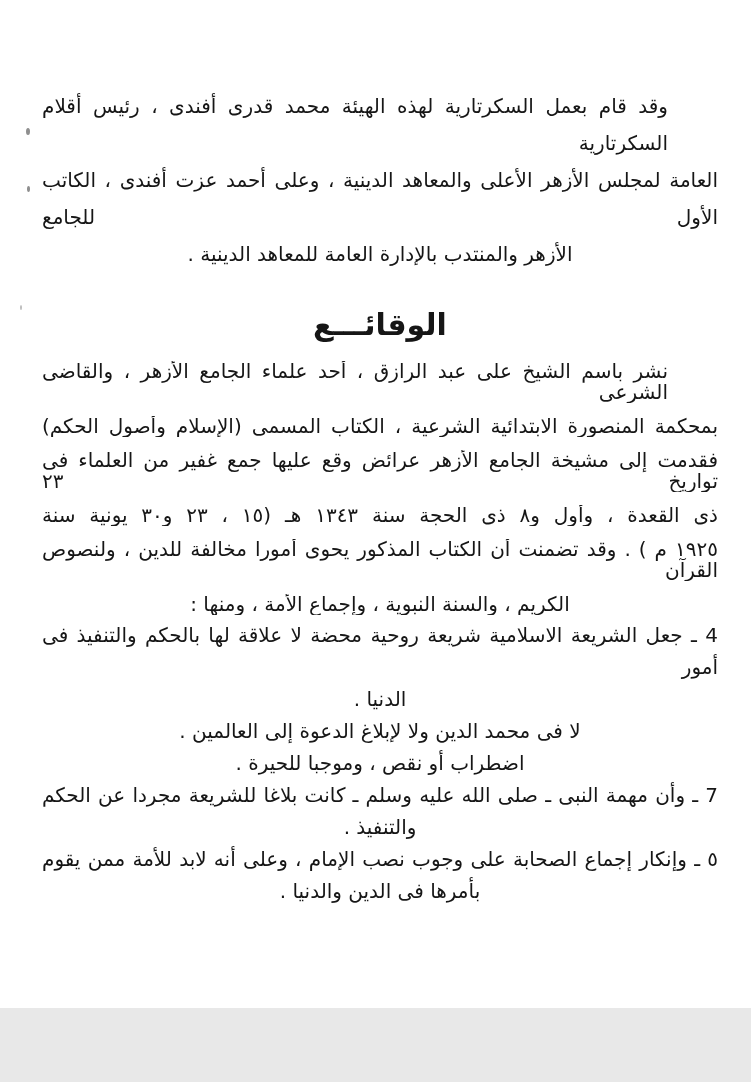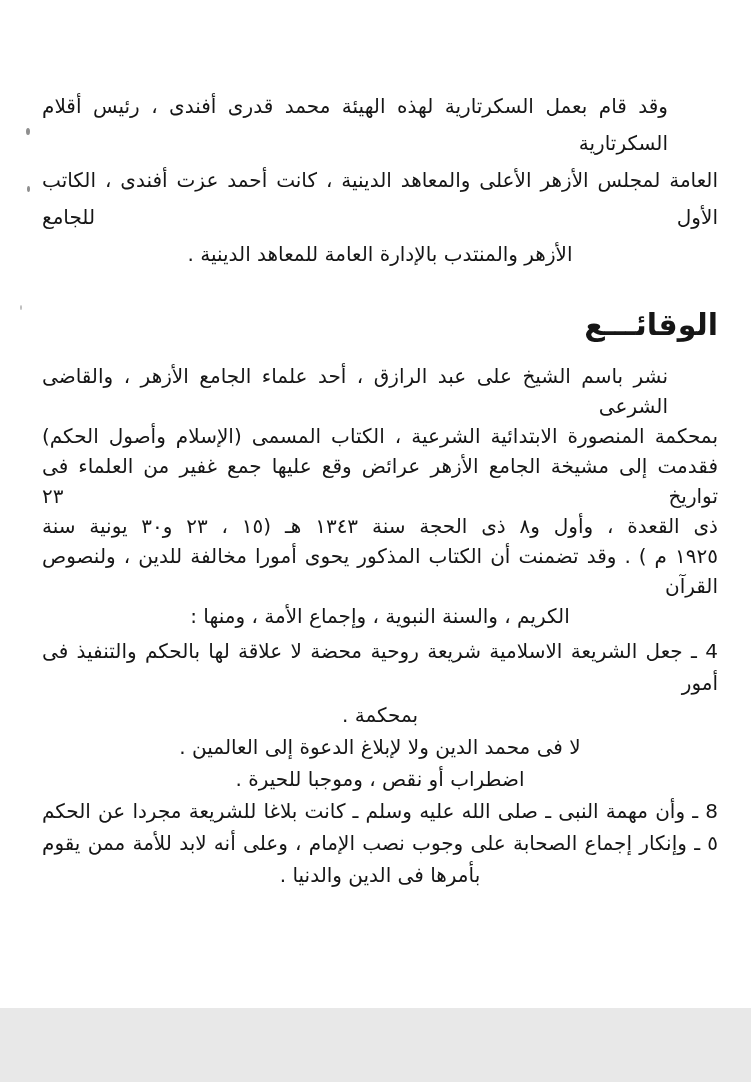--- a/index.html
+++ b/index.html
@@ -22,24 +22,25 @@
     line-height:37px;
     text-align:justify;
     text-align-last:justify;
     overflow:hidden;
   }
   .indent { padding-right:50px; }
   .center { text-align-last:center; }
   .heading {
     font-size:30px;
     font-weight:bold;
+    text-align:center;
     line-height:44px;
     margin:30px 0 14px 0;
   }
-  .para2 .line { line-height:30px; }
+  .para2 .line { line-height:21px;margin-top:13px; }
   .numbered-list { margin-top:4px; }
   .numbered-list .line { line-height:32px; }
   .page-number {
     position:absolute;
     top:1031px; right:124px;
     font-size:13px;
     direction:rtl;
   }
   .speck {
     position:absolute;
@@ -56,52 +57,53 @@
 <div class="page" lang="ar">
 
   <span class="speck speck-a"></span>
   <span class="speck speck-b"></span>
   <span class="speck speck-c"></span>
 
   <div class="content">
 
     <div class="para1">
       <div class="line indent">وقد قام بعمل السكرتارية لهذه الهيئة محمد قدرى أفندى ، رئيس أقلام السكرتارية</div>
-      <div class="line">العامة لمجلس الأزهر الأعلى والمعاهد الدينية ، كانت أحمد عزت أفندى ، الكاتب الأول للجامع</div>
+      <div class="line">العامة لمجلس الأزهر الأعلى والمعاهد الدينية ، وعلى أحمد عزت أفندى ، الكاتب الأول للجامع</div>
       <div class="line center">الأزهر والمنتدب بالإدارة العامة للمعاهد الدينية .</div>
     </div>
 
     <div class="heading">الوقائـــع</div>
 
     <div class="para2">
       <div class="line indent">نشر باسم الشيخ على عبد الرازق ، أحد علماء الجامع الأزهر ، والقاضى الشرعى</div>
       <div class="line">بمحكمة المنصورة الابتدائية الشرعية ، الكتاب المسمى (الإسلام وأصول الحكم)</div>
       <div class="line">فقدمت إلى مشيخة الجامع الأزهر عرائض وقع عليها جمع غفير من العلماء فى تواريخ ٢٣</div>
       <div class="line">ذى القعدة ، وأول و٨ ذى الحجة سنة ١٣٤٣ هـ (١٥ ، ٢٣ و٣٠ يونية سنة</div>
       <div class="line">١٩٢٥ م ) . وقد تضمنت أن الكتاب المذكور يحوى أمورا مخالفة للدين ، ولنصوص القرآن</div>
       <div class="line center">الكريم ، والسنة النبوية ، وإجماع الأمة ، ومنها :</div>
     </div>
 
     <div class="numbered-list">
 
       <div>
         <div class="line">4 ـ جعل الشريعة الاسلامية شريعة روحية محضة لا علاقة لها بالحكم والتنفيذ فى أمور</div>
-        <div class="line center">بمحكمة .</div>
+        <div class="line center">الدنيا .</div>
       </div>
 
       <div>
         <div class="line center">لا فى محمد الدين ولا لإبلاغ الدعوة إلى العالمين .</div>
       </div>
 
       <div>
         <div class="line center">اضطراب أو نقص ، وموجبا للحيرة .</div>
       </div>
 
       <div>
-        <div class="line">8 ـ وأن مهمة النبى ـ صلى الله عليه وسلم ـ كانت بلاغا للشريعة مجردا عن الحكم</div>
+        <div class="line">7 ـ وأن مهمة النبى ـ صلى الله عليه وسلم ـ كانت بلاغا للشريعة مجردا عن الحكم</div>
+        <div class="line center">والتنفيذ .</div>
       </div>
 
       <div>
         <div class="line">٥ ـ وإنكار إجماع الصحابة على وجوب نصب الإمام ، وعلى أنه لابد للأمة ممن يقوم</div>
         <div class="line center">بأمرها فى الدين والدنيا .</div>
       </div>
 
     </div>
 
   </div>

